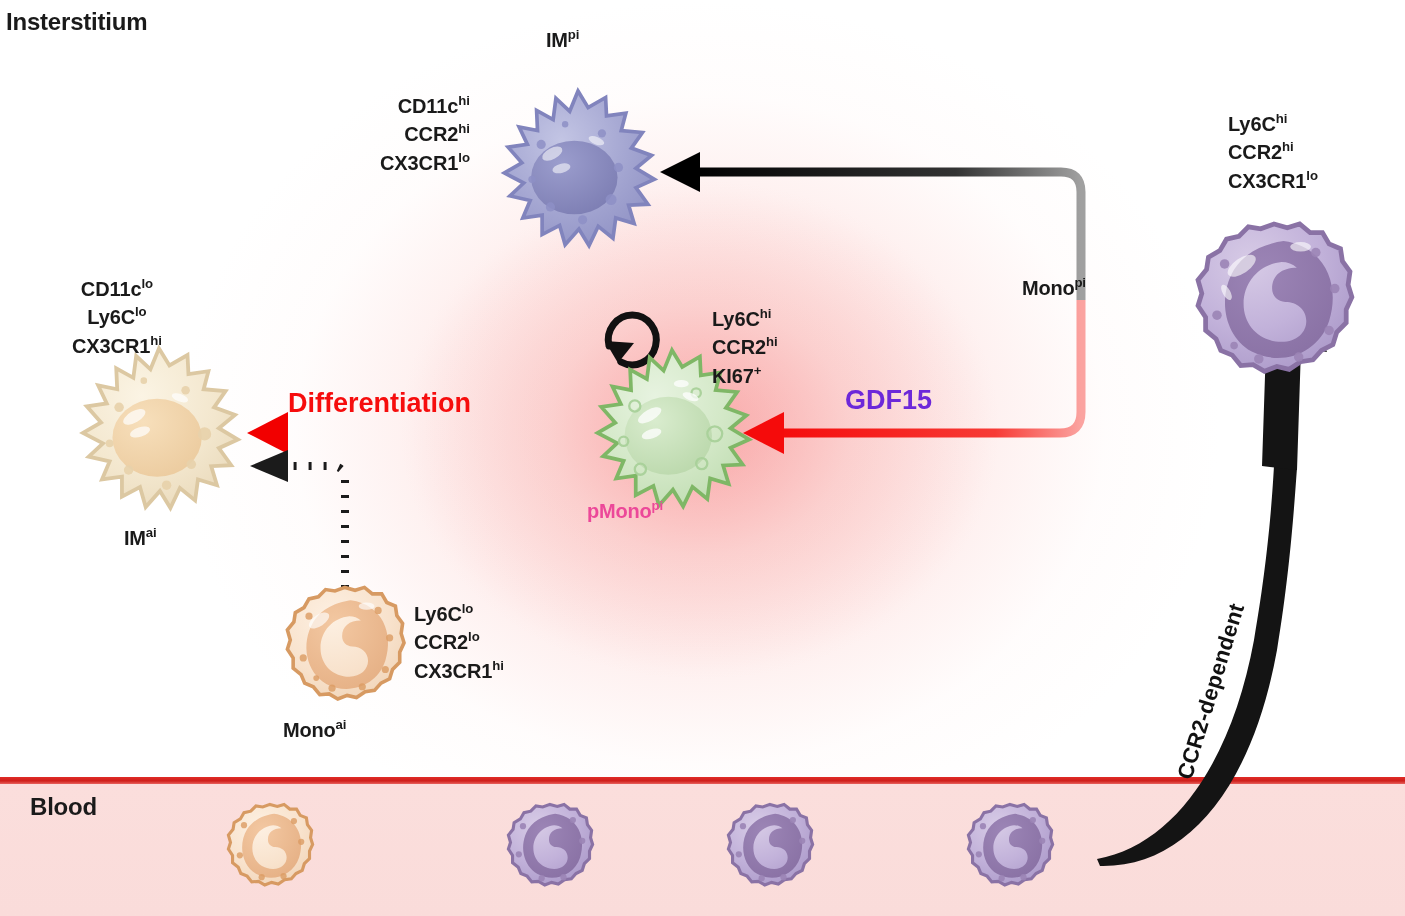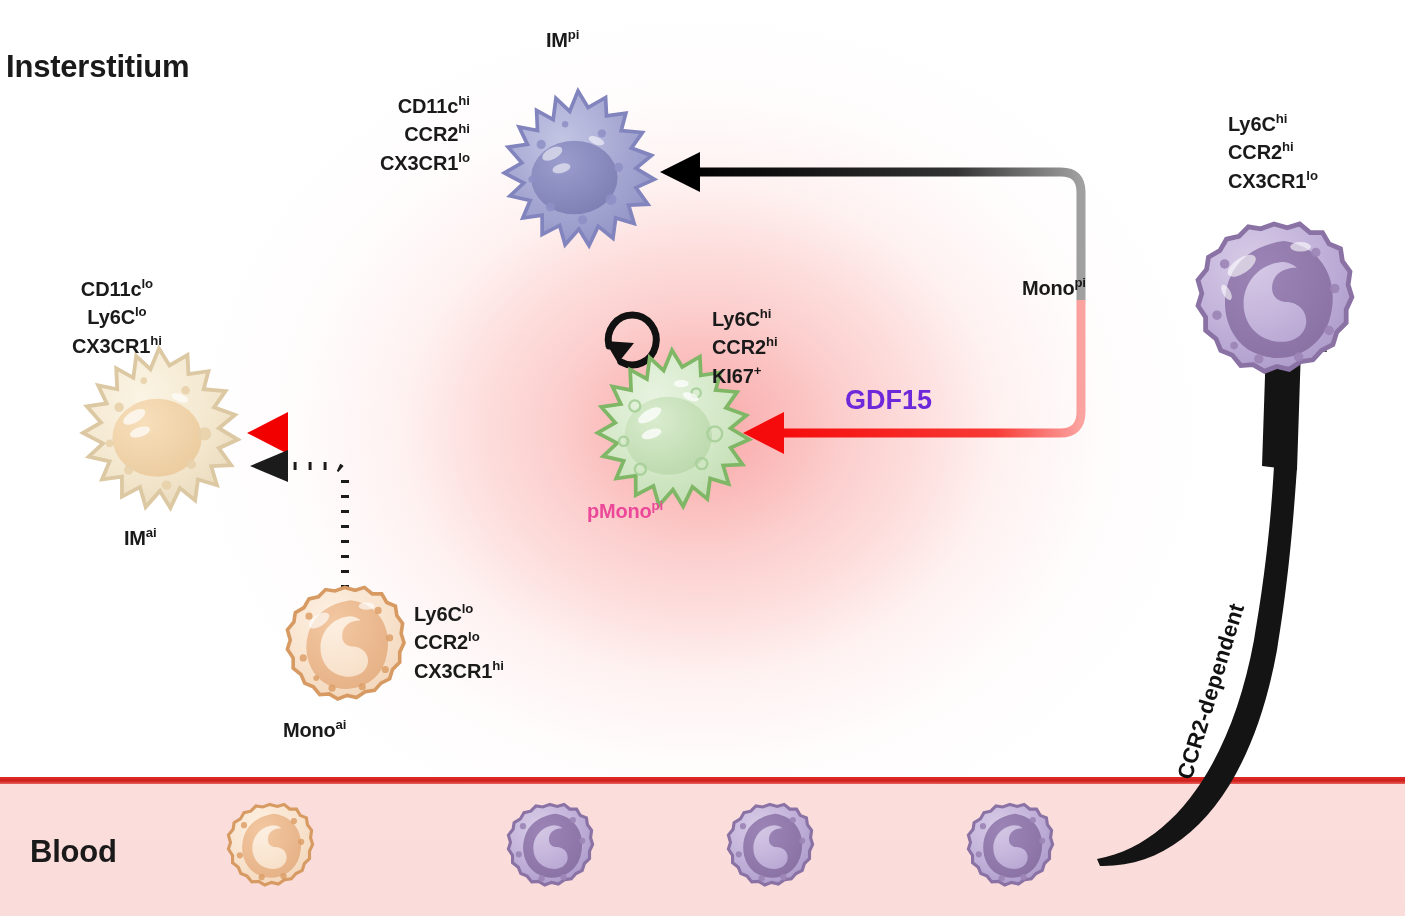--- a/index.html
+++ b/index.html
@@ -28,21 +28,21 @@
   
   .blood-band{position:absolute;left:0;top:784px;width:1405px;height:132px;
      background:linear-gradient(180deg,#fbdedc 0%,#fadcda 100%);}
   .blood-line{position:absolute;left:0;top:777px;width:1405px;height:7px;
      background:linear-gradient(180deg,#e02b27 0%,#cf1f1b 55%,#e8615d 100%);}
 
   
   .lbl{position:absolute;font-weight:bold;color:#1a1a1a;white-space:nowrap;
        letter-spacing:-0.2px;}
   .lbl sup{font-size:0.66em;font-weight:bold;}
-  .title{font-size:31px;margin-top:41px;}
+  .title{font-size:24px;}
   .celltitle{font-size:20px;}
   .markers{position:absolute;font-size:20px;font-weight:bold;color:#1a1a1a;
            line-height:1.42;white-space:nowrap;letter-spacing:-0.1px;}
   .markers sup{font-size:0.66em;}
   .red{color:#ec4899;}
   .arrow-lbl{position:absolute;font-size:27px;font-weight:bold;white-space:nowrap;}
 
   
   svg.ov{position:absolute;left:0;top:0;width:1405px;height:916px;
          overflow:visible;pointer-events:none;}
@@ -419,16 +419,17 @@
     <span>Mono</span><sup>ai</sup>
   </div>
 
   <div class="lbl celltitle" style="left:1022px;top:275px;">
     <span>Mono</span><sup>pi</sup>
   </div>
 
 
   <div class="arrow-lbl" style="left:845px;top:385px;color:#6d28d9;">GDF15</div>
 
+  <div class="arrow-lbl" style="left:288px;top:388px;color:#f60d0d;">Differentiation</div>
 
   <div class="rot-lbl" style="left:1172px;top:775px;">CCR2-dependent</div>
 
 </div>
 
 </body></html>

